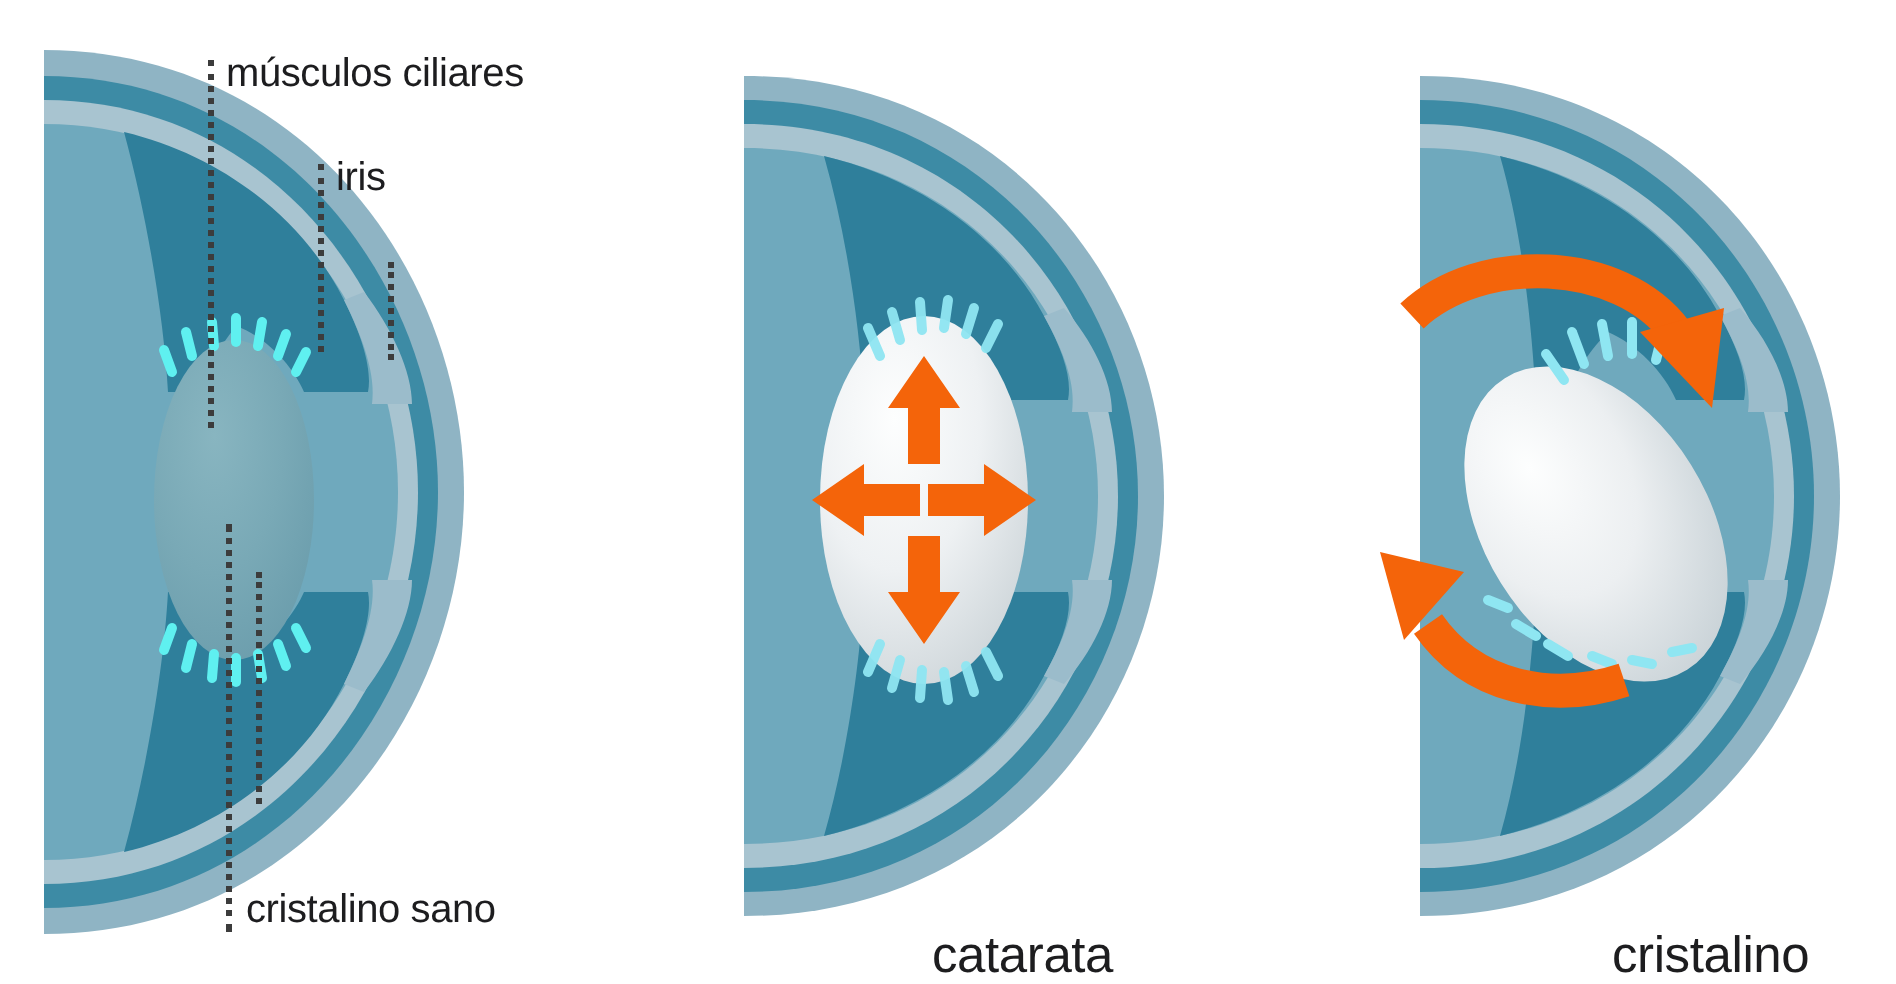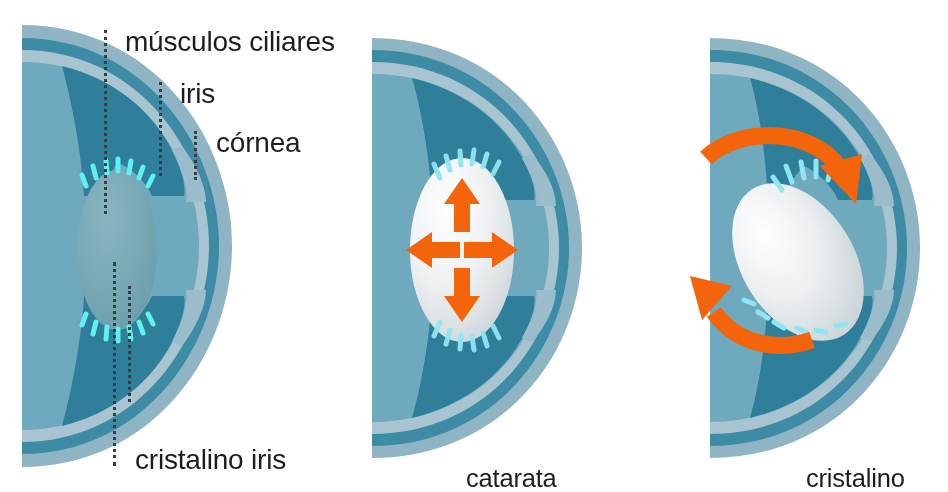--- a/index.html
+++ b/index.html
@@ -6,22 +6,22 @@
   body{width:948px;height:492px;overflow:hidden;
        font-family:"Liberation Sans","DejaVu Sans",sans-serif;}
   #stage{position:relative;width:948px;height:492px;background:#fff;}
   .panel{position:absolute;top:0;height:492px;}
   #panel-healthy{left:0;width:350px;}
   #panel-cataract{left:350px;width:320px;}
   #panel-luxated{left:670px;width:278px;}
   svg{display:block;overflow:visible;}
   .caption{position:absolute;font-size:25.5px;color:#1d1d1f;line-height:1.14;
            letter-spacing:-0.2px;white-space:pre;}
-  .lbl{position:absolute;font-size:28px;color:#1d1d1f;letter-spacing:-0.2px;
-       white-space:nowrap;margin-left:12px;}
+  .lbl{position:absolute;font-size:20px;color:#1d1d1f;letter-spacing:-0.2px;
+       white-space:nowrap;}
   #cap-cataract{left:466px;top:406px;}
   #cap-luxated{left:806px;top:406px;}
   #lbl-musculos{left:113px;top:26px;}
   #lbl-iris{left:168px;top:78px;}
   #lbl-cornea{left:204px;top:127px;}
   #lbl-zonula{left:137px;top:398px;}
   #lbl-cristalino{left:123px;top:444px;}
   .leader{position:absolute;border-left:3px dotted #3c3c3c;}
   #leader-musculos{left:104px;top:30px;height:184px;}
   #leader-iris{left:159px;top:82px;height:94px;}
@@ -255,22 +255,21 @@
   </div>
 
   <div class="leader" id="leader-musculos"></div>
   <div class="leader" id="leader-iris"></div>
   <div class="leader" id="leader-cornea"></div>
   <div class="leader" id="leader-zonula"></div>
   <div class="leader" id="leader-cristalino"></div>
 
   <div class="lbl" id="lbl-musculos">músculos ciliares</div>
   <div class="lbl" id="lbl-iris">iris</div>
-  <div class="lbl" id="lbl-cornea">córnea</div>
-  <div class="lbl" id="lbl-cristalino">cristalino iris</div>
+  <div class="lbl" id="lbl-cristalino">cristalino sano</div>
 
   <div class="caption" id="cap-cataract">
     <div>catarata</div>
     
   </div>
   <div class="caption" id="cap-luxated">
     <div>cristalino</div>
     
   </div>
 

